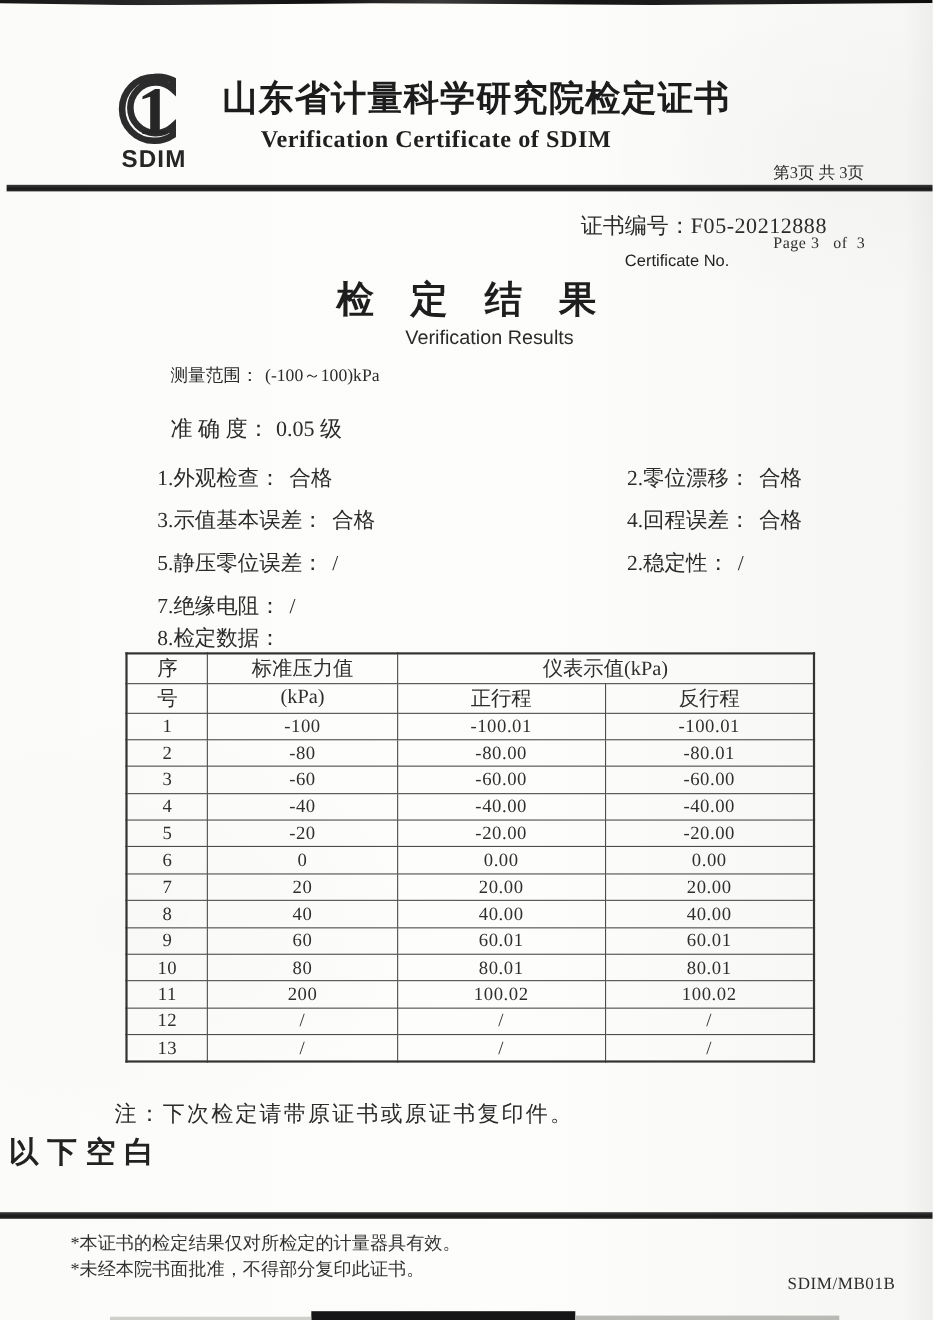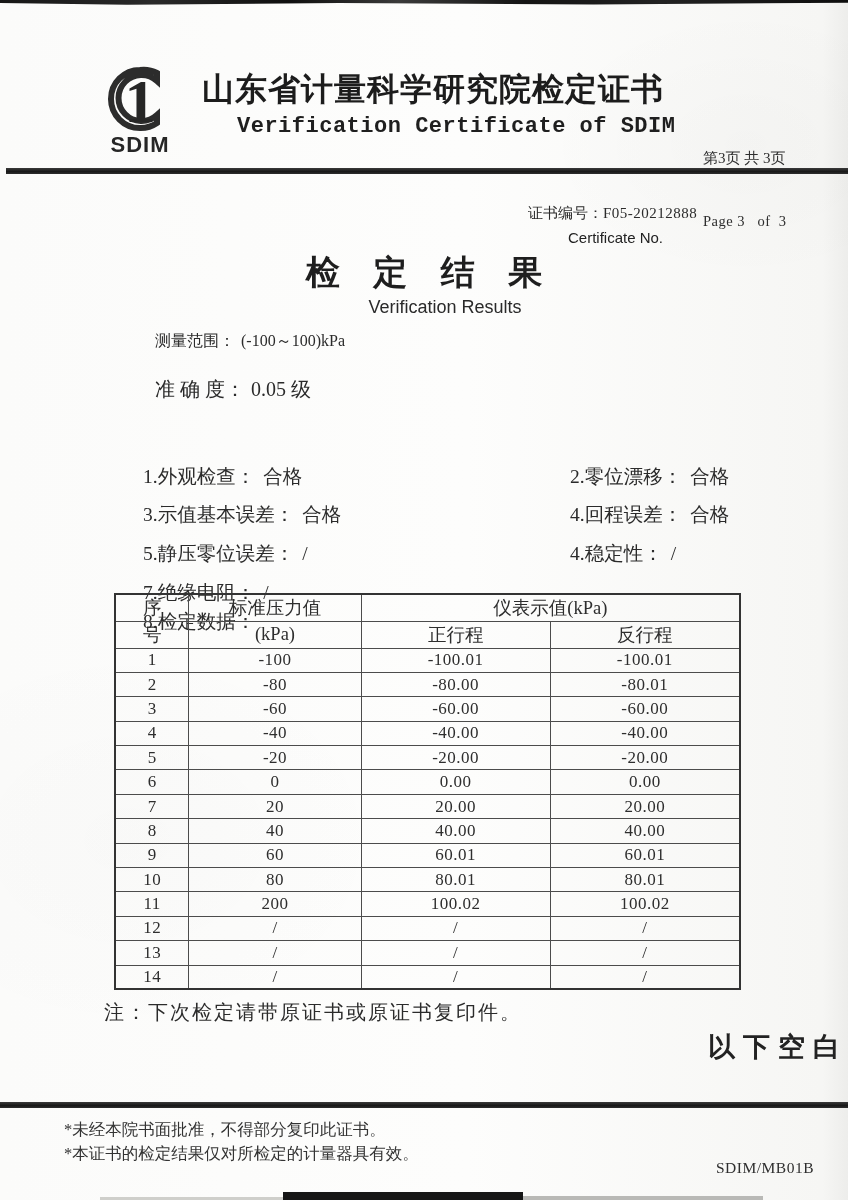--- a/index.html
+++ b/index.html
@@ -29,60 +29,60 @@
   }
   .scan-bar-bottom-faint2 {
     position:absolute; bottom:0; left:100px; width:183px; height:3px; background:#cfcfcb;
   }
 
   
   .logo { position:absolute; left:88px; top:62px; width:104px; text-align:center; }
   .logo svg { display:block; margin:0 auto; }
   .logo-text { font-family:"Liberation Sans", sans-serif; font-weight:bold; font-size:22px; color:#262626; letter-spacing:1px; margin-top:-4px; }
   .title-cn { position:absolute; left:202px; top:68px; font-size:32px; font-weight:bold; color:#1c1c1c; letter-spacing:1px; white-space:nowrap; }
-  .title-en { position:absolute; left:237px; top:114px; font-family:Liberation Mono, monospace; font-size:22px; font-weight:bold; color:#1f1f1f; letter-spacing:0.5px; }
+  .title-en { position:absolute; left:237px; top:114px; font-family:Liberation Serif, serif; font-size:22px; font-weight:bold; color:#1f1f1f; letter-spacing:0.5px; }
   .page-info { position:absolute; left:703px; top:106px; font-size:15px; color:#2e2e2e; line-height:21px; white-space:pre; }
   .page-info .en { font-size:14.5px; letter-spacing:0.5px; }
   .rule { position:absolute; left:0; right:0; height:6px; background:linear-gradient(#3a3a3a,#181818 60%,#2e2e2e); }
   .rule-top { top:168px; left:6px; }
   .rule-bottom { top:1102px; }
 
   
-  .cert-no { position:absolute; left:528px; top:204px; font-size:15px; white-space:nowrap; }
+  .cert-no { position:absolute; left:528px; top:192px; font-size:20px; white-space:nowrap; }
   .cert-no .num { letter-spacing:0.5px; }
   .cert-no-en { position:absolute; left:528px; top:229px; font-family:"Liberation Sans", sans-serif; font-size:15px; color:#222;margin-left:40px; }
 
   
   .results-title { position:absolute; left:0; width:100%; top:250px; text-align:center;
     font-family:Liberation Sans, sans-serif; font-weight:bold; font-size:34px; color:#1e1e1e;
     letter-spacing:12px; text-indent:12px; }
   .results-subtitle { position:absolute; left:0; width:100%; top:297px; text-align:center;
     font-family:"Liberation Sans", sans-serif; font-size:18px; color:#2a2a2a;margin-left:21px; }
 
   .range-line { position:absolute; left:155px; top:331px; font-size:16px; white-space:nowrap; }
   .accuracy-line { position:absolute; left:155px; top:376px; font-size:20px; white-space:nowrap; }
   .range-line .val, .accuracy-line .val { margin-left:6px; }
 
   
-  .item-row { position:absolute; left:143px; width:640px; font-size:19.5px; white-space:nowrap;margin-top:42px; }
+  .item-row { position:absolute; left:143px; width:640px; font-size:19.5px; white-space:nowrap; }
   .item-row .right { position:absolute; left:427px; top:0; }
   .item-val { margin-left:8px; }
   .row-1 { top:421px; } .row-2 { top:459px; } .row-3 { top:498px; } .row-4 { top:537px; } .row-5 { top:566px; }
 
   
   table.vtable { position:absolute; left:114px; top:593px; width:627px; border-collapse:collapse;
     font-size:17px; color:#2e2e2e; }
   .vtable td, .vtable th { border:1px solid #4c4c4c; text-align:center; font-weight:normal; padding:0; }
   .vtable { border:2px solid #333; }
   .vtable thead td { height:27px; font-size:18.5px; }
   .vtable tbody td { height:24.4px; letter-spacing:0.5px; }
 
   
   .note-line { position:absolute; left:104px; top:999px; font-size:20px; letter-spacing:2px; }
-  .end-marker { position:absolute; left:0; width:100%; top:1029px; text-align:right;
+  .end-marker { position:absolute; left:0; width:100%; top:1029px; text-align:left;
     font-family:"Liberation Sans", sans-serif; font-weight:bold; font-size:27px; color:#222; letter-spacing:8px; text-indent:8px; }
   .footnotes { position:absolute; left:64px; top:1118px; font-size:16.5px; line-height:23.5px; color:#333; }
   .form-code { position:absolute; left:716px; top:1159px; font-size:15.5px; color:#2e2e2e; letter-spacing:0.5px; }
 </style>
 </head>
 <body>
 
 <div class="page">
   <div class="scan-bar-top"></div>
 
@@ -121,21 +121,21 @@
   <div class="item-row row-1">
     <span>1.外观检查：</span><span class="item-val">合格</span>
     <span class="right"><span>2.零位漂移：</span><span class="item-val">合格</span></span>
   </div>
   <div class="item-row row-2">
     <span>3.示值基本误差：</span><span class="item-val">合格</span>
     <span class="right"><span>4.回程误差：</span><span class="item-val">合格</span></span>
   </div>
   <div class="item-row row-3">
     <span>5.静压零位误差：</span><span class="item-val">/</span>
-    <span class="right"><span>4.稳定性：</span><span class="item-val">/</span></span>
+    <span class="right"><span>2.稳定性：</span><span class="item-val">/</span></span>
   </div>
   <div class="item-row row-4">
     <span>7.绝缘电阻：</span><span class="item-val">/</span>
   </div>
   <div class="item-row row-5">
     <span>8.检定数据：</span>
   </div>
 
   <table class="vtable">
     <colgroup>
@@ -229,34 +229,28 @@
           <td>/</td>
           <td>/</td>
           <td>/</td>
         </tr>
         <tr>
           <td>13</td>
           <td>/</td>
           <td>/</td>
           <td>/</td>
         </tr>
-        <tr>
-          <td>14</td>
-          <td>/</td>
-          <td>/</td>
-          <td>/</td>
-        </tr>
       </tbody>
   </table>
 
   <div class="note-line">注：下次检定请带原证书或原证书复印件。</div>
   <div class="end-marker">以下空白</div>
   <div class="rule rule-bottom"></div>
   <div class="footnotes">
+    <div>*本证书的检定结果仅对所检定的计量器具有效。</div>
     <div>*未经本院书面批准，不得部分复印此证书。</div>
-    <div>*本证书的检定结果仅对所检定的计量器具有效。</div>
   </div>
   <div class="form-code">SDIM/MB01B</div>
 
   <div class="scan-bar-bottom"></div>
   <div class="scan-bar-bottom-faint"></div>
   <div class="scan-bar-bottom-faint2"></div>
 </div>
 
 </body></html>

